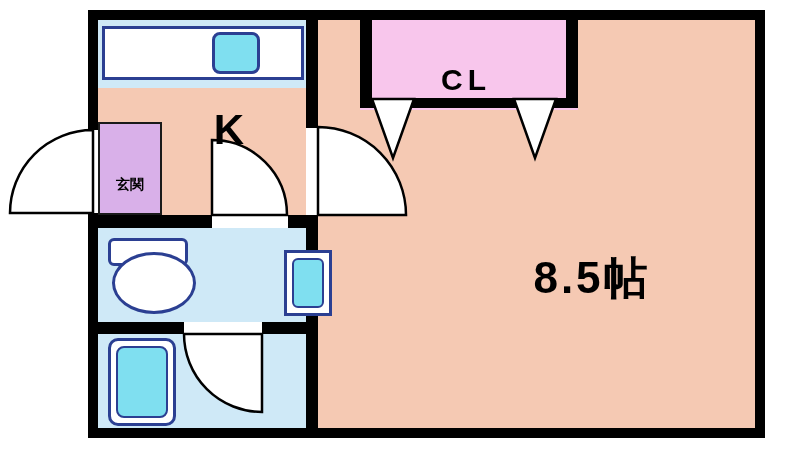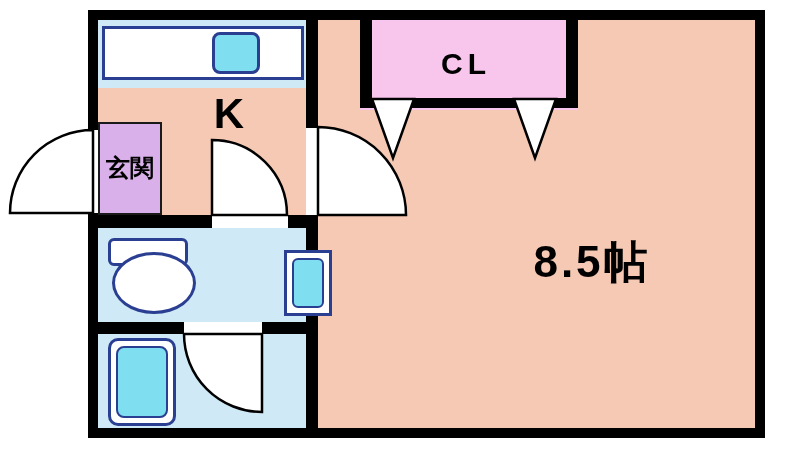--- a/index.html
+++ b/index.html
@@ -19,25 +19,25 @@
   .counter{background:#ffffff;border:3px solid #2b3f92;}
   .sink{background:#7fdff0;border:3px solid #2b3f92;border-radius:8px;}
   .tank{background:#ffffff;border:3px solid #2b3f92;border-radius:6px;}
   .bowl{background:#ffffff;border:3px solid #2b3f92;border-radius:50%;}
   .washer-outer{background:#ffffff;border:3px solid #2b3f92;}
   .washer-inner{position:absolute;left:5px;top:5px;right:5px;bottom:5px;background:#7fdff0;border:2px solid #2b3f92;border-radius:6px;}
   .tub-outer{background:#ffffff;border:3px solid #2b3f92;border-radius:10px;}
   .tub-inner{position:absolute;left:5px;top:5px;right:5px;bottom:5px;background:#7fdff0;border:2px solid #2b3f92;border-radius:8px;}
   .label{
     position:absolute;z-index:15;color:#000000;font-weight:bold;
-    transform:translate(-50%,-50%);white-space:nowrap;line-height:1;
+    transform:translate(-50%,-50%);white-space:nowrap;line-height:1;margin-top:16px;
   }
   .label-k{font-size:42px;}
   .label-cl{font-size:30px;letter-spacing:5px;}
-  .label-entrance{font-size:24px;}
+  .label-entrance{font-size:14px;}
   .label-room{font-size:44px;letter-spacing:3px;}
 </style>
 </head>
 <body>
 
 <div class="plan">
 
   <div class="fill fill-room" style="left:308px;top:10px;width:457px;height:428px;"></div>
   <div class="fill fill-room" style="left:88px;top:10px;width:230px;height:218px;"></div>
   <div class="fill fill-wet" style="left:88px;top:10px;width:220px;height:78px;"></div>

